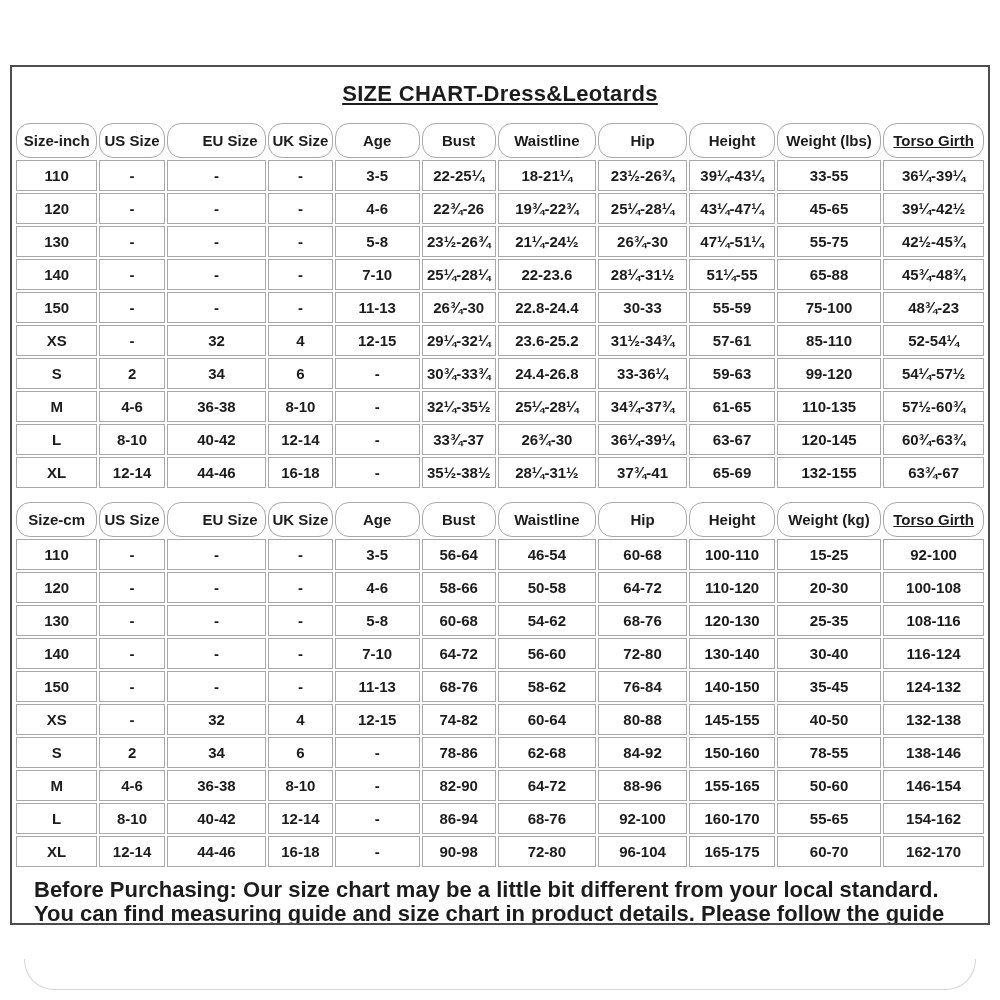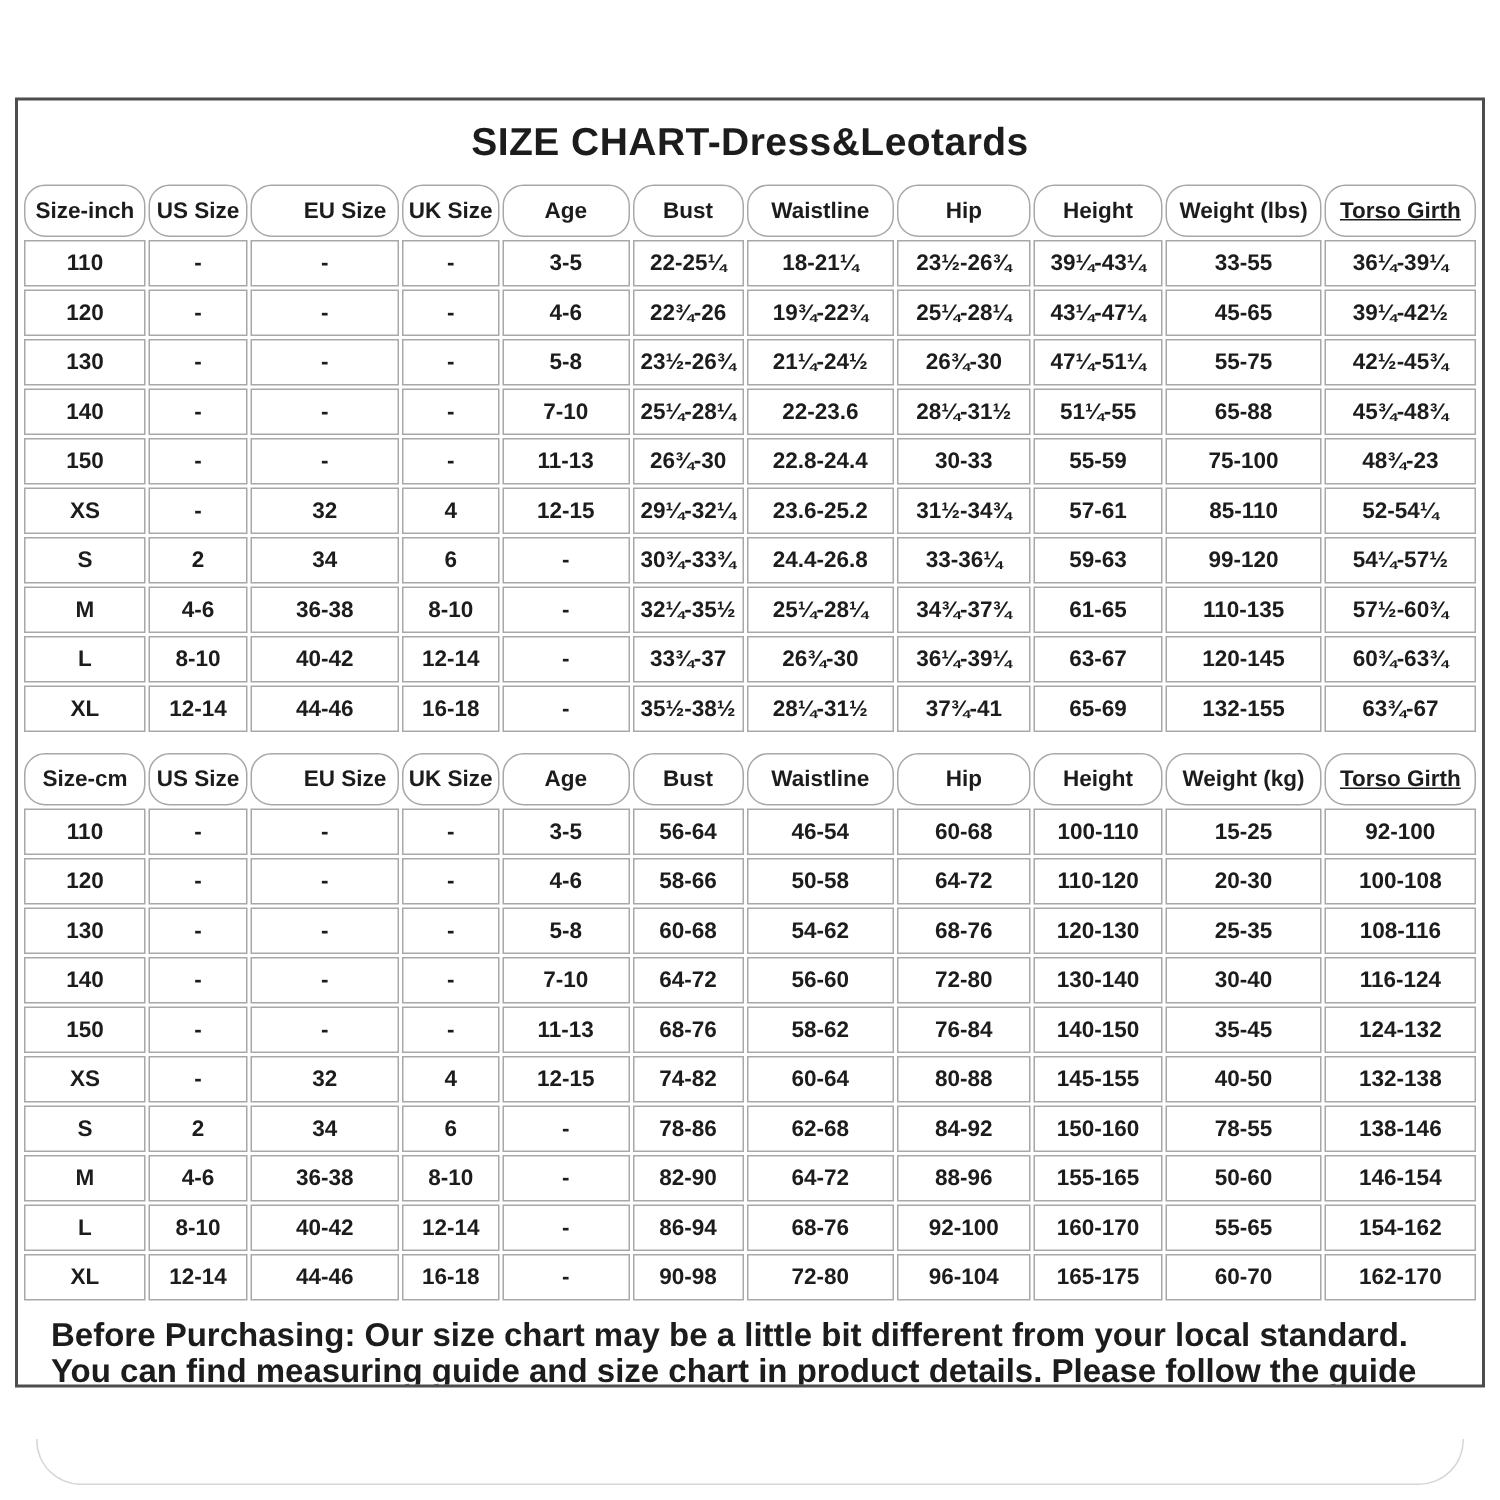--- a/index.html
+++ b/index.html
@@ -20,21 +20,21 @@
     left:10px;top:65px;
     width:980px;height:860px;
     box-sizing:border-box;
     border:2px solid var(--border-outer);
     background:#fff;
     overflow:hidden;
   }
   .title{
     height:54px;
     display:flex;align-items:center;justify-content:center;
-    font-size:26px;font-weight:bold;letter-spacing:.3px;
+    font-size:22px;font-weight:bold;letter-spacing:.3px;text-decoration:underline;
   }
   table.size-table{
     width:calc(100% - 4px);
     margin:0 auto;
     border-collapse:separate;
     border-spacing:2px;
     table-layout:fixed;
   }
   table.size-table th, table.size-table td{
     border:1px solid var(--border-cell);

